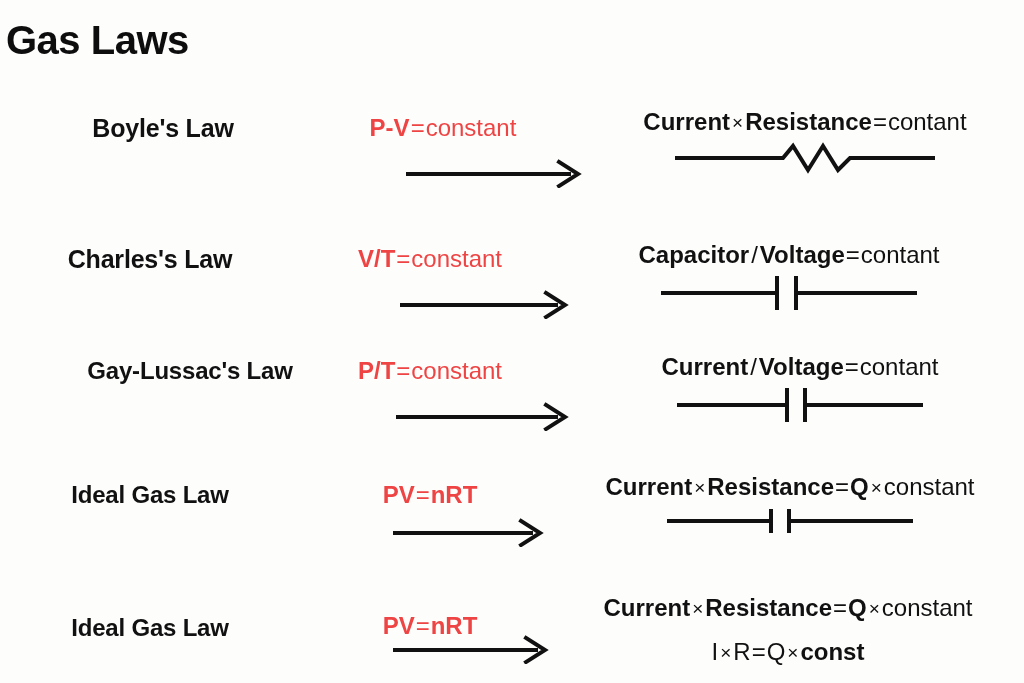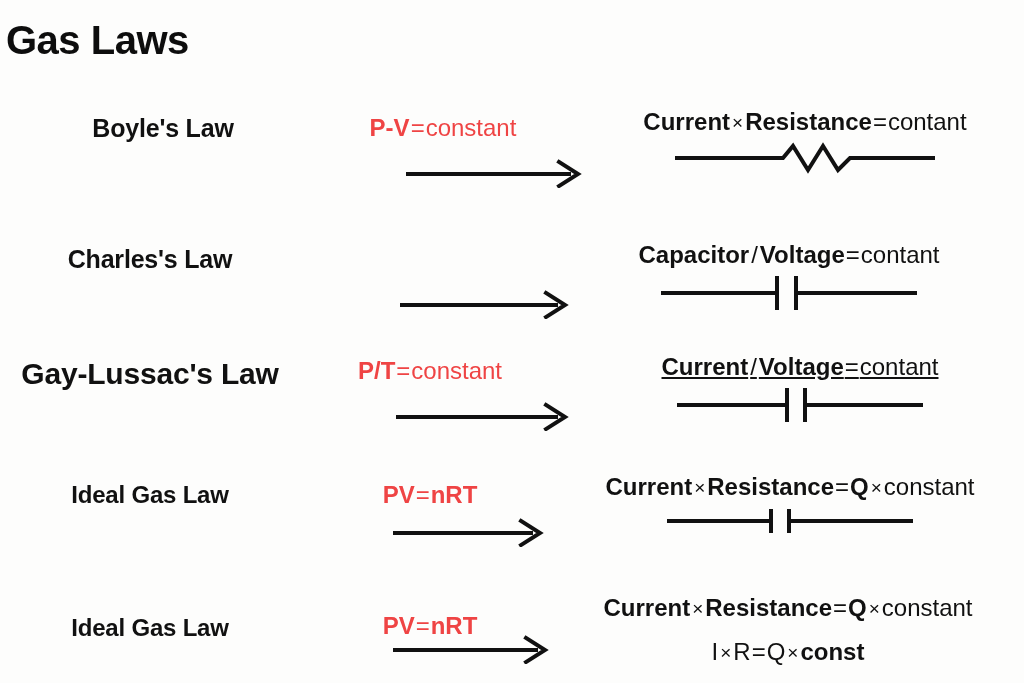--- a/index.html
+++ b/index.html
@@ -53,21 +53,21 @@
     left: 0;
     top: 14px;
     width: 300px;
     text-align: center;
     font-size: 25px;
     font-weight: bold;
     letter-spacing: -0.2px;
     color: #111111;
     white-space: nowrap;
   }
-  .row-3 .law-name { font-size: 30px; }
+  .row-3 .law-name { font-size: 24px; padding-left: 40px; }
   .row-4 .law-name,
   .row-5 .law-name { font-size: 24px; }
   .row-5 .law-name { top: 26px; }
 
   
   .gas-formula {
     position: absolute;
     left: 290px;
     top: 14px;
     width: 280px;
@@ -136,21 +136,21 @@
   .symbol-wrap {
     margin-top: 4px;
     display: flex;
     justify-content: center;
   }
   .symbol-svg { display: block; }
 
   
   .row-1 .circuit { left: 566px; width: 452px; top: 8px; }
   .row-2 .circuit { left: 566px; width: 446px; top: 10px; }
-  .row-3 .circuit { left: 580px; width: 440px; top: 10px; text-decoration: underline; }
+  .row-3 .circuit { left: 580px; width: 440px; top: 10px; }
   .row-4 .circuit { left: 556px; width: 468px; top: 6px; }
   .row-5 .circuit { left: 552px; width: 472px; top: 6px; }
 </style>
 </head>
 <body>
 
 <div class="page">
 
   <div class="title">Gas Laws</div>
 
@@ -176,20 +176,23 @@
         <svg class="symbol-svg" width="260" height="36" viewBox="0 0 260 36">
           <polyline points="2,18 108,18 118,6 133,30 148,6 163,30 175,18 258,18" fill="none" stroke="#111111" stroke-width="4" stroke-linecap="square" stroke-linejoin="miter"></polyline>
         </svg>
       </div>
     </div>
   </div>
 
   <div class="row row-2">
     <div class="law-name">Charles's Law</div>
 
+    <div class="gas-formula">
+      <span class="b">V/T</span><span class="eq">=</span><span class="lt">constant</span>
+    </div>
 
     <div class="arrow-wrap">
       <svg class="arrow-svg" width="285" height="30" viewBox="0 0 285 30">
         <line x1="110" y1="16" x2="268" y2="16" stroke="#111111" stroke-width="4"></line>
         <polyline points="256,4 275,16 256,28" fill="none" stroke="#111111" stroke-width="4" stroke-linecap="square" stroke-linejoin="miter"></polyline>
       </svg>
     </div>
 
     <div class="circuit">
       <div class="circuit-text">

